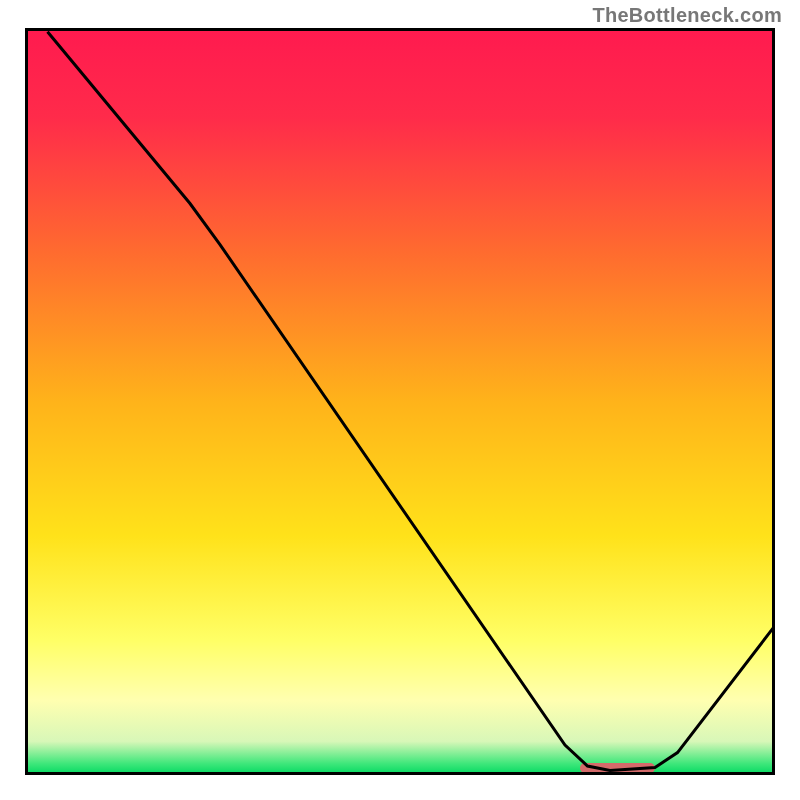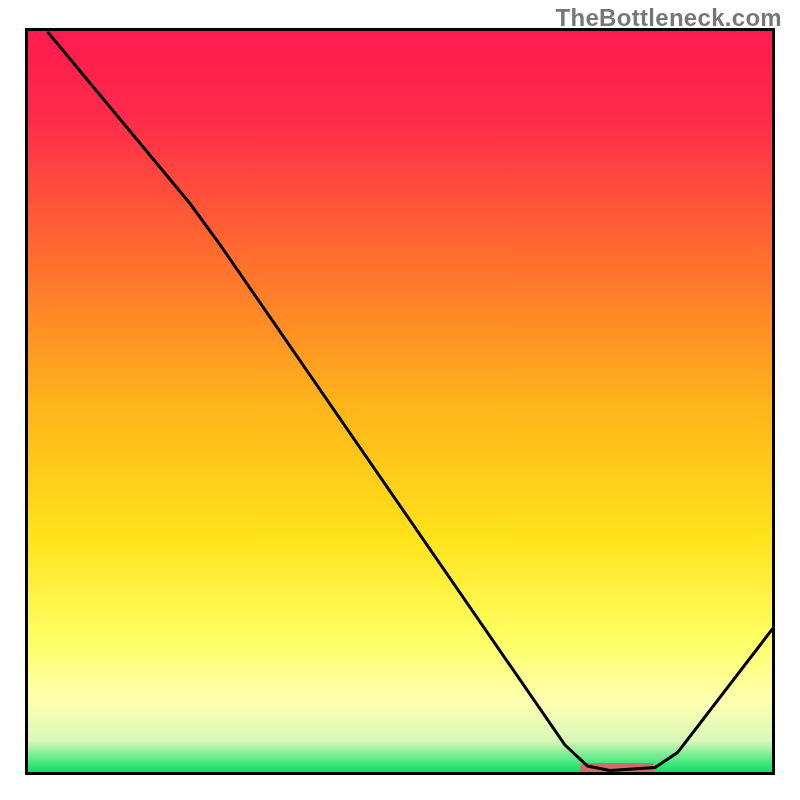--- a/index.html
+++ b/index.html
@@ -13,21 +13,21 @@
   }
   .container {
     position: relative;
     width: 800px;
     height: 800px;
   }
   .watermark {
     position: absolute;
     top: 4px;
     right: 18px;
-    font-size: 24px;
+    font-size: 20px;
     font-weight: bold;
     color: #777777;
     letter-spacing: 0.3px;
     z-index: 10;
   }
   .plot {
     position: absolute;
     left: 25px;
     top: 28px;
     width: 750px;

